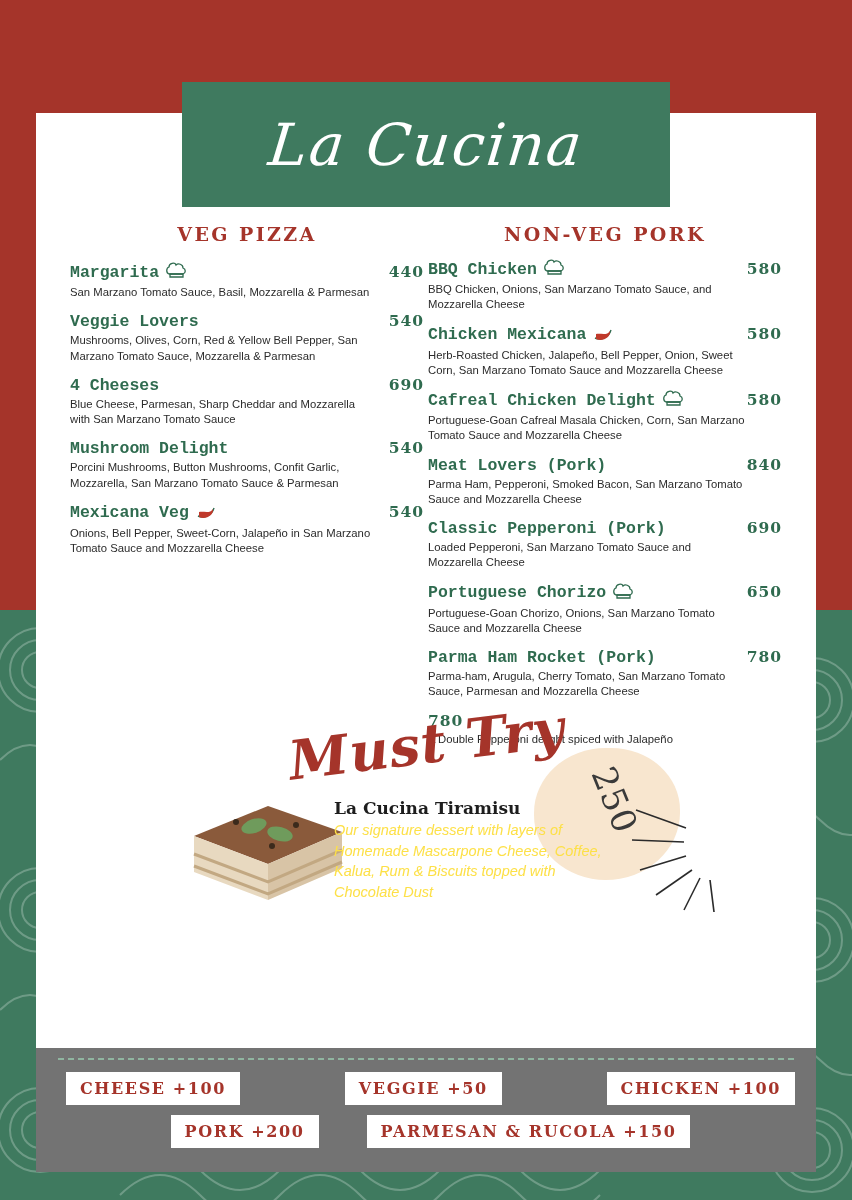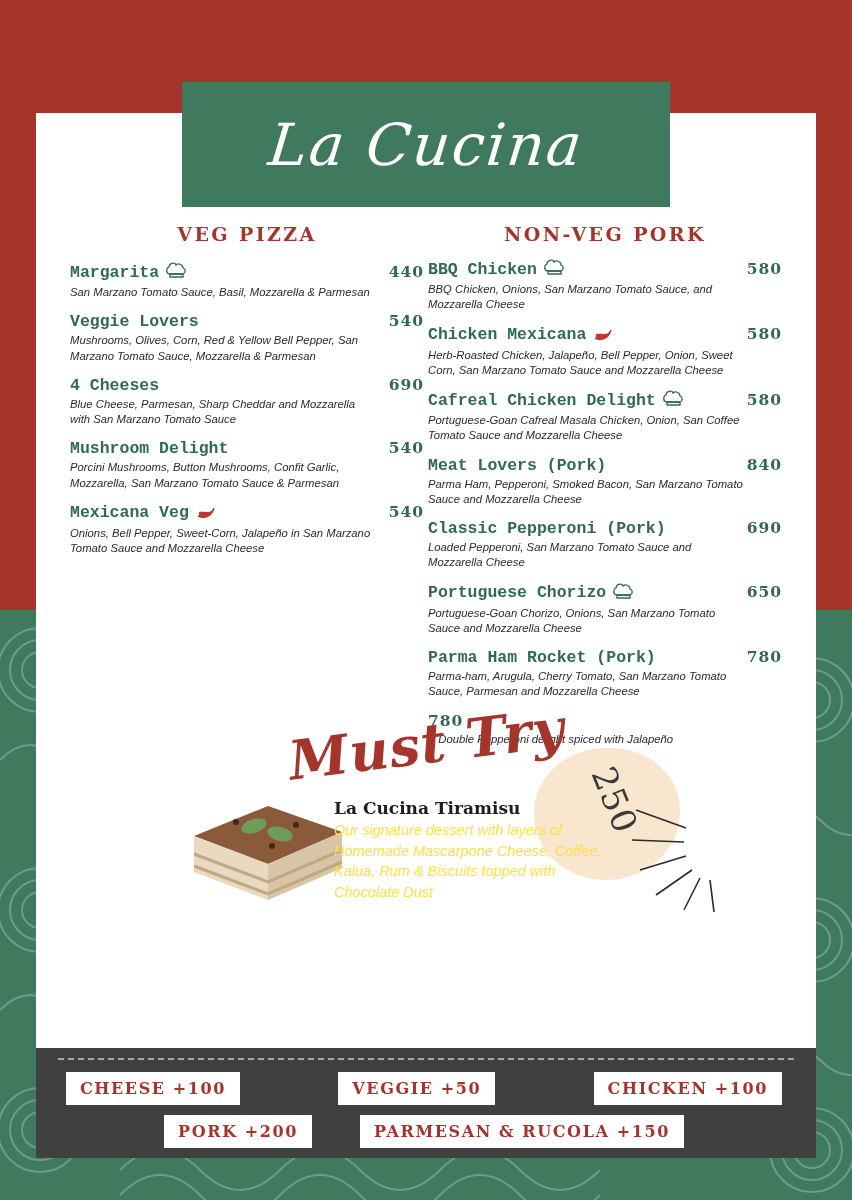--- a/index.html
+++ b/index.html
@@ -91,21 +91,20 @@
   .name-wrap { display: flex; align-items: center; gap: 6px; }
   .item-price {
     color: #2f6b4f;
     font-family: "DejaVu Serif", serif;
     font-weight: bold;
     font-size: 15.5px;
     letter-spacing: 1px;
   }
   .item-desc {
     font-family: "Liberation Sans", sans-serif;
-    font-style: italic;
     font-size: 11.3px;
     line-height: 1.35;
     color: #2b2b2b;
     margin-top: 2px;
     max-width: 305px;
   }
   .col-right .item-desc { max-width: 320px; }
 
   
   .icon-chef, .icon-chili { display: inline-block; vertical-align: middle; }
@@ -164,23 +163,23 @@
   .tiramisu {
     position: absolute;
     left: 140px; top: 60px;
     width: 180px; height: 135px;
   }
 
   
   .addons {
     position: absolute;
     left: 36px; top: 1048px;
-    width: 780px; height: 110px;
-    background: #404040;
-    padding: 10px 18px 0 14px;
+    width: 780px; height: 124px;
+    background: #737373;
+    padding: 10px 5px 0 14px;
   }
   .addons-dash {
     position: absolute;
     left: 22px; right: 22px; top: 10px;
     border-top: 2px dashed #8fb5a0;
   }
   .addons-row {
     display: flex;
     justify-content: space-between;
     align-items: center;
@@ -346,21 +345,21 @@
               <span class="item-name">Cafreal Chicken Delight</span>
               <span class="icon-chef">
                 <svg width="26" height="18" viewBox="0 0 26 18">
                     <path d="M4 13c-3 -1 -3 -6 0 -7c0 -4 6 -5 7 -2c2 -2 7 -1 7 3c3 1 3 5 0 6z" fill="none" stroke="#2f6b4f" stroke-width="1.3"></path>
                     <path d="M5 13h13v3H5z" fill="none" stroke="#2f6b4f" stroke-width="1.3"></path>
                   </svg>
               </span>
             </div>
             <span class="item-price">580</span>
           </div>
-          <div class="item-desc">Portuguese-Goan Cafreal Masala Chicken, Onion, San Coffee Tomato Sauce and Mozzarella Cheese</div>
+          <div class="item-desc">Portuguese-Goan Cafreal Masala Chicken, Corn, San Marzano Tomato Sauce and Mozzarella Cheese</div>
         </div>
 
         <div class="item">
           <div class="item-head">
             <div class="name-wrap">
               <span class="item-name">Meat Lovers (Pork)</span>
             </div>
             <span class="item-price">840</span>
           </div>
           <div class="item-desc">Parma Ham, Pepperoni, Smoked Bacon, San Marzano Tomato Sauce and Mozzarella Cheese</div>

